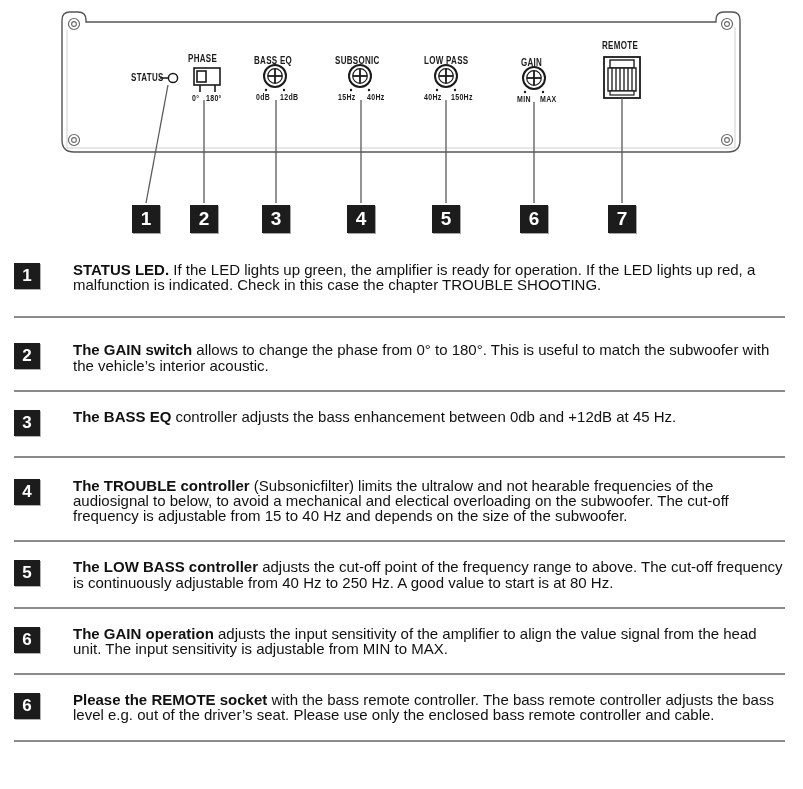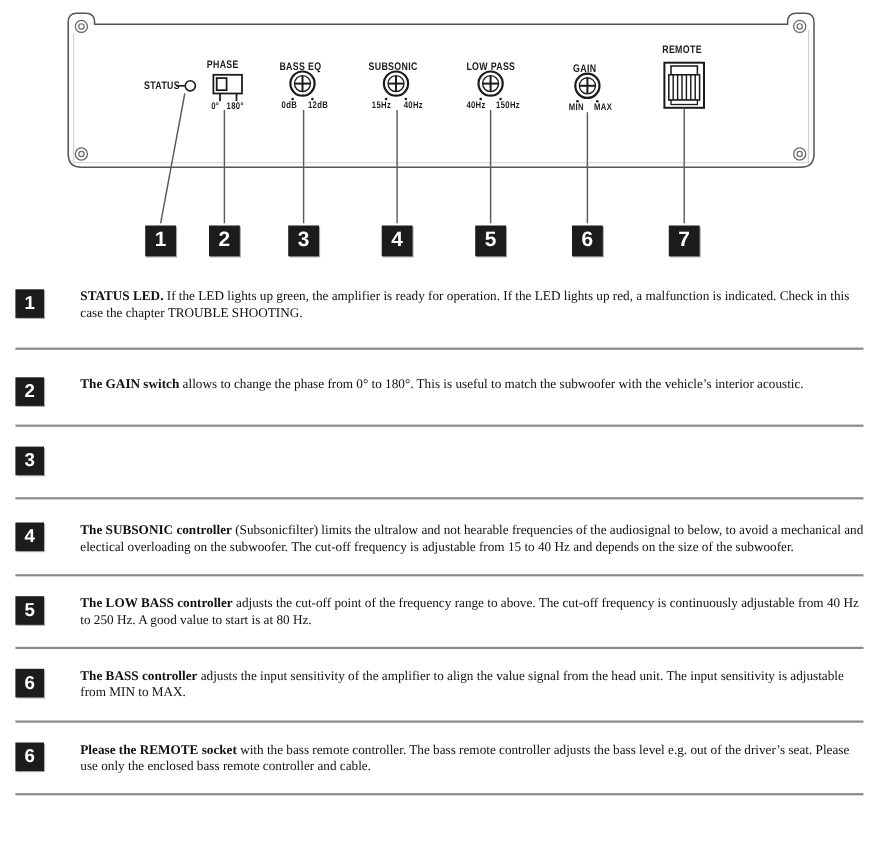--- a/index.html
+++ b/index.html
@@ -85,22 +85,22 @@
     font-weight: bold;
     font-size: 17px;
     line-height: 26px;
     text-align: center;
     box-shadow: 1px 1px 0 rgba(0,0,0,0.3);
     margin-top: 1px;
   }
   .item-text {
     flex: 1 1 auto;
     margin-left: 33px;
-    font-family: Liberation Serif, serif;
-    font-size: 12px;
+    font-family: Liberation Sans, sans-serif;
+    font-size: 15px;
     line-height: 15.2px;
     color: #111111;
   }
   .item-text b { font-weight: bold; }
   .item-rule {
     height: 0;
     border-top: 2px solid #8b8b8b;
     margin: 0 18px 0 14px;
   }
   .sp-1 { height: 24px; }
@@ -270,50 +270,51 @@
       <div class="item-text"><b>The GAIN switch</b><span> allows to change the phase from 0° to 180°. This is useful to match the subwoofer with the vehicle’s interior acoustic.</span></div>
     </div>
   </div>
   <div class="sp-2"></div>
   <div class="item-rule"></div>
   <div class="sp-2"></div>
 
   <div class="item-row">
     <div class="item-inner">
       <div class="item-badge">3</div>
+      <div class="item-text"><b>The BASS EQ</b><span> controller adjusts the bass enhancement between 0db and +12dB at 45 Hz.</span></div>
     </div>
   </div>
   <div class="sp-3"></div>
   <div class="item-rule"></div>
   <div class="sp-3"></div>
 
   <div class="item-row">
     <div class="item-inner">
       <div class="item-badge">4</div>
-      <div class="item-text"><b>The SUBSONIC controller</b><span> (Subsonicfilter) limits the ultralow and not hearable frequencies of the audiosignal to below, to avoid a mechanical and electical overloading on the subwoofer. The cut-off frequency is adjustable from 15 to 40 Hz and depends on the size of the subwoofer.</span></div>
+      <div class="item-text"><b>The TROUBLE controller</b><span> (Subsonicfilter) limits the ultralow and not hearable frequencies of the audiosignal to below, to avoid a mechanical and electical overloading on the subwoofer. The cut-off frequency is adjustable from 15 to 40 Hz and depends on the size of the subwoofer.</span></div>
     </div>
   </div>
   <div class="sp-4"></div>
   <div class="item-rule"></div>
   <div class="sp-4"></div>
 
   <div class="item-row">
     <div class="item-inner">
       <div class="item-badge">5</div>
       <div class="item-text"><b>The LOW BASS controller</b><span> adjusts the cut-off point of the frequency range to above. The cut-off frequency is continuously adjustable from 40 Hz to 250 Hz. A good value to start is at 80 Hz.</span></div>
     </div>
   </div>
   <div class="sp-5"></div>
   <div class="item-rule"></div>
   <div class="sp-5"></div>
 
   <div class="item-row">
     <div class="item-inner">
       <div class="item-badge">6</div>
-      <div class="item-text"><b>The BASS controller</b><span> adjusts the input sensitivity of the amplifier to align the value signal from the head unit. The input sensitivity is adjustable from MIN to MAX.</span></div>
+      <div class="item-text"><b>The GAIN operation</b><span> adjusts the input sensitivity of the amplifier to align the value signal from the head unit. The input sensitivity is adjustable from MIN to MAX.</span></div>
     </div>
   </div>
   <div class="sp-6"></div>
   <div class="item-rule"></div>
   <div class="sp-6"></div>
 
   <div class="item-row">
     <div class="item-inner">
       <div class="item-badge">6</div>
       <div class="item-text"><b>Please the REMOTE socket</b><span> with the bass remote controller. The bass remote controller adjusts the bass level e.g. out of the driver’s seat. Please use only the enclosed bass remote controller and cable.</span></div>

